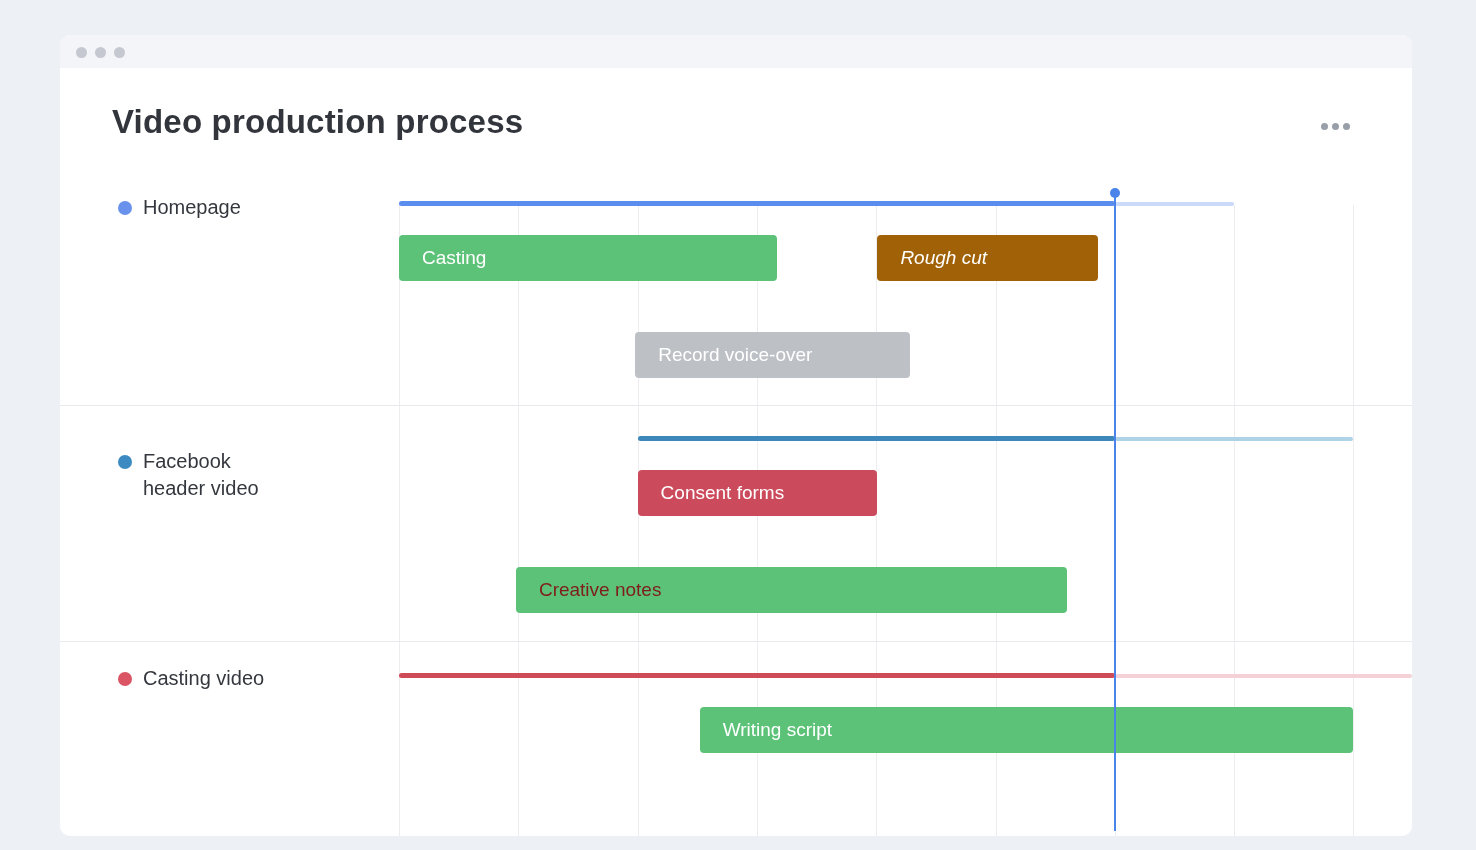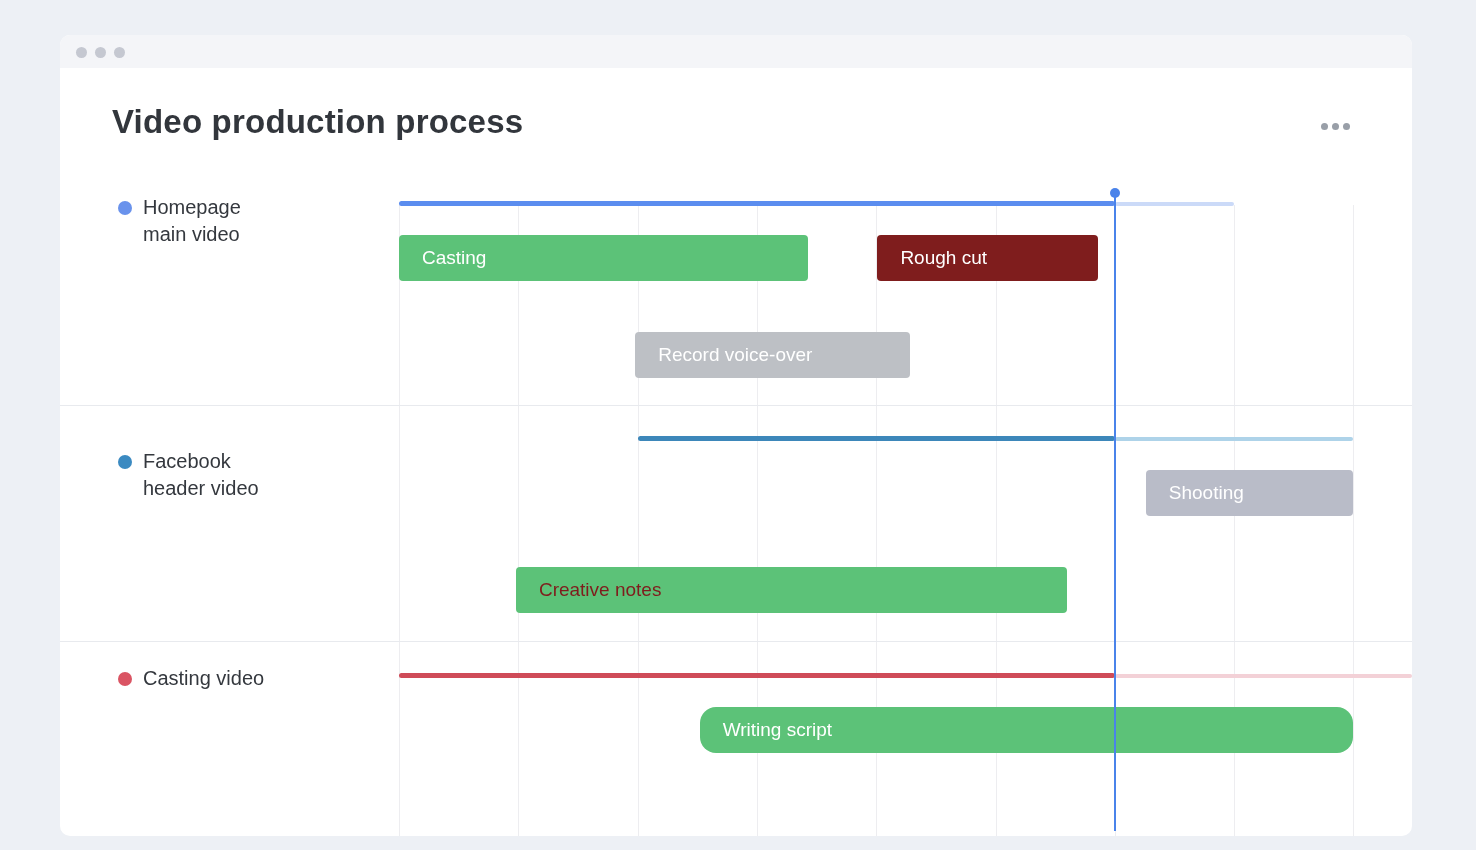--- a/index.html
+++ b/index.html
@@ -64,52 +64,51 @@
         <div class="gridline" style="left: 816.2px; top: 137px; height: 631px;"></div>
         <div class="gridline" style="left: 935.5px; top: 137px; height: 631px;"></div>
         <div class="gridline" style="left: 1054.8px; top: 137px; height: 631px;"></div>
         <div class="gridline" style="left: 1174.1px; top: 137px; height: 631px;"></div>
         <div class="gridline" style="left: 1293.4px; top: 137px; height: 631px;"></div>
         <div class="divider" style="top: 337px;"></div>
         <div class="divider" style="top: 573px;"></div>
         <div class="lane-label" style="top: 126px;">
           <span class="lane-dot" style="background: rgb(105, 146, 236);"></span>
           <div class="txt">Homepage</div>
-          <div class="txt">main video</div>
         </div>
         <div class="tl" style="left: 339px; top: 133px; width: 715.8px; height: 5px; background: rgb(91, 141, 239);"></div>
         <div class="tl" style="left: 1054.8px; top: 134px; width: 119.3px; height: 4px; background: rgb(203, 218, 248);"></div>
-        <div class="task" style="left: 339px; top: 167px; width: 409px; height: 46px; background: rgb(92, 194, 120); color: rgb(255, 255, 255);">
+        <div class="task" style="left: 339px; top: 167px; width: 378px; height: 46px; background: rgb(92, 194, 120); color: rgb(255, 255, 255);">
           <span>Casting</span>
         </div>
-        <div class="task" style="left: 817.393px; top: 167px; width: 220.705px; height: 46px; background: #7f1d1d; color: rgb(255, 255, 255);">
+        <div class="task" style="left: 817.393px; top: 167px; width: 220.705px; height: 46px; background: #a16207; color: rgb(255, 255, 255); font-style: italic;">
           <span>Rough cut</span>
         </div>
         <div class="task" style="left: 575.214px; top: 264px; width: 275px; height: 46px; background: rgb(189, 192, 197); color: rgb(255, 255, 255);">
           <span>Record voice-over</span>
         </div>
         <div class="lane-label" style="top: 380px;">
           <span class="lane-dot" style="background: rgb(59, 138, 193);"></span>
           <div class="txt">Facebook</div>
           <div class="txt">header video</div>
         </div>
         <div class="tl" style="left: 577.6px; top: 368px; width: 477.2px; height: 5px; background: rgb(61, 135, 186);"></div>
         <div class="tl" style="left: 1054.8px; top: 369px; width: 238.6px; height: 4px; background: rgb(174, 211, 233);"></div>
-        <div class="task" style="left: 1085.82px; top: 402px; width: 207.582px; height: 46px; background: rgb(185, 188, 200); color: rgb(255, 255, 255);">
-          <span>Shooting</span>
+        <div class="task" style="left: 577.6px; top: 402px; width: 239.793px; height: 46px; background: rgb(203, 74, 92); color: rgb(255, 255, 255);">
+          <span>Consent forms</span>
         </div>
         <div class="task" style="left: 455.914px; top: 499px; width: 551.166px; height: 46px; background: rgb(92, 194, 120); color: #7f1d1d;">
           <span>Creative notes</span>
         </div>
         <div class="lane-label" style="top: 597px;">
           <span class="lane-dot" style="background: rgb(218, 84, 99);"></span>
           <div class="txt">Casting video</div>
         </div>
         <div class="tl" style="left: 339px; top: 605px; width: 715.8px; height: 5px; background: rgb(207, 75, 88);"></div>
         <div class="tl" style="left: 1054.8px; top: 606px; width: 297.057px; height: 4px; background: rgb(243, 209, 215);"></div>
-        <div class="task" style="left: 639.636px; top: 639px; width: 653.764px; height: 46px; background: rgb(92, 194, 120); color: rgb(255, 255, 255); border-radius: 16px;">
+        <div class="task" style="left: 639.636px; top: 639px; width: 653.764px; height: 46px; background: rgb(92, 194, 120); color: rgb(255, 255, 255);">
           <span>Writing script</span>
         </div>
         <div class="today-line" style="left: 1053.8px; top: 125px; height: 638px;"></div>
         <div class="today-dot" style="left: 1049.8px; top: 120px;"></div>
       </div>
   </div>
 </div>
 
 </body></html>

